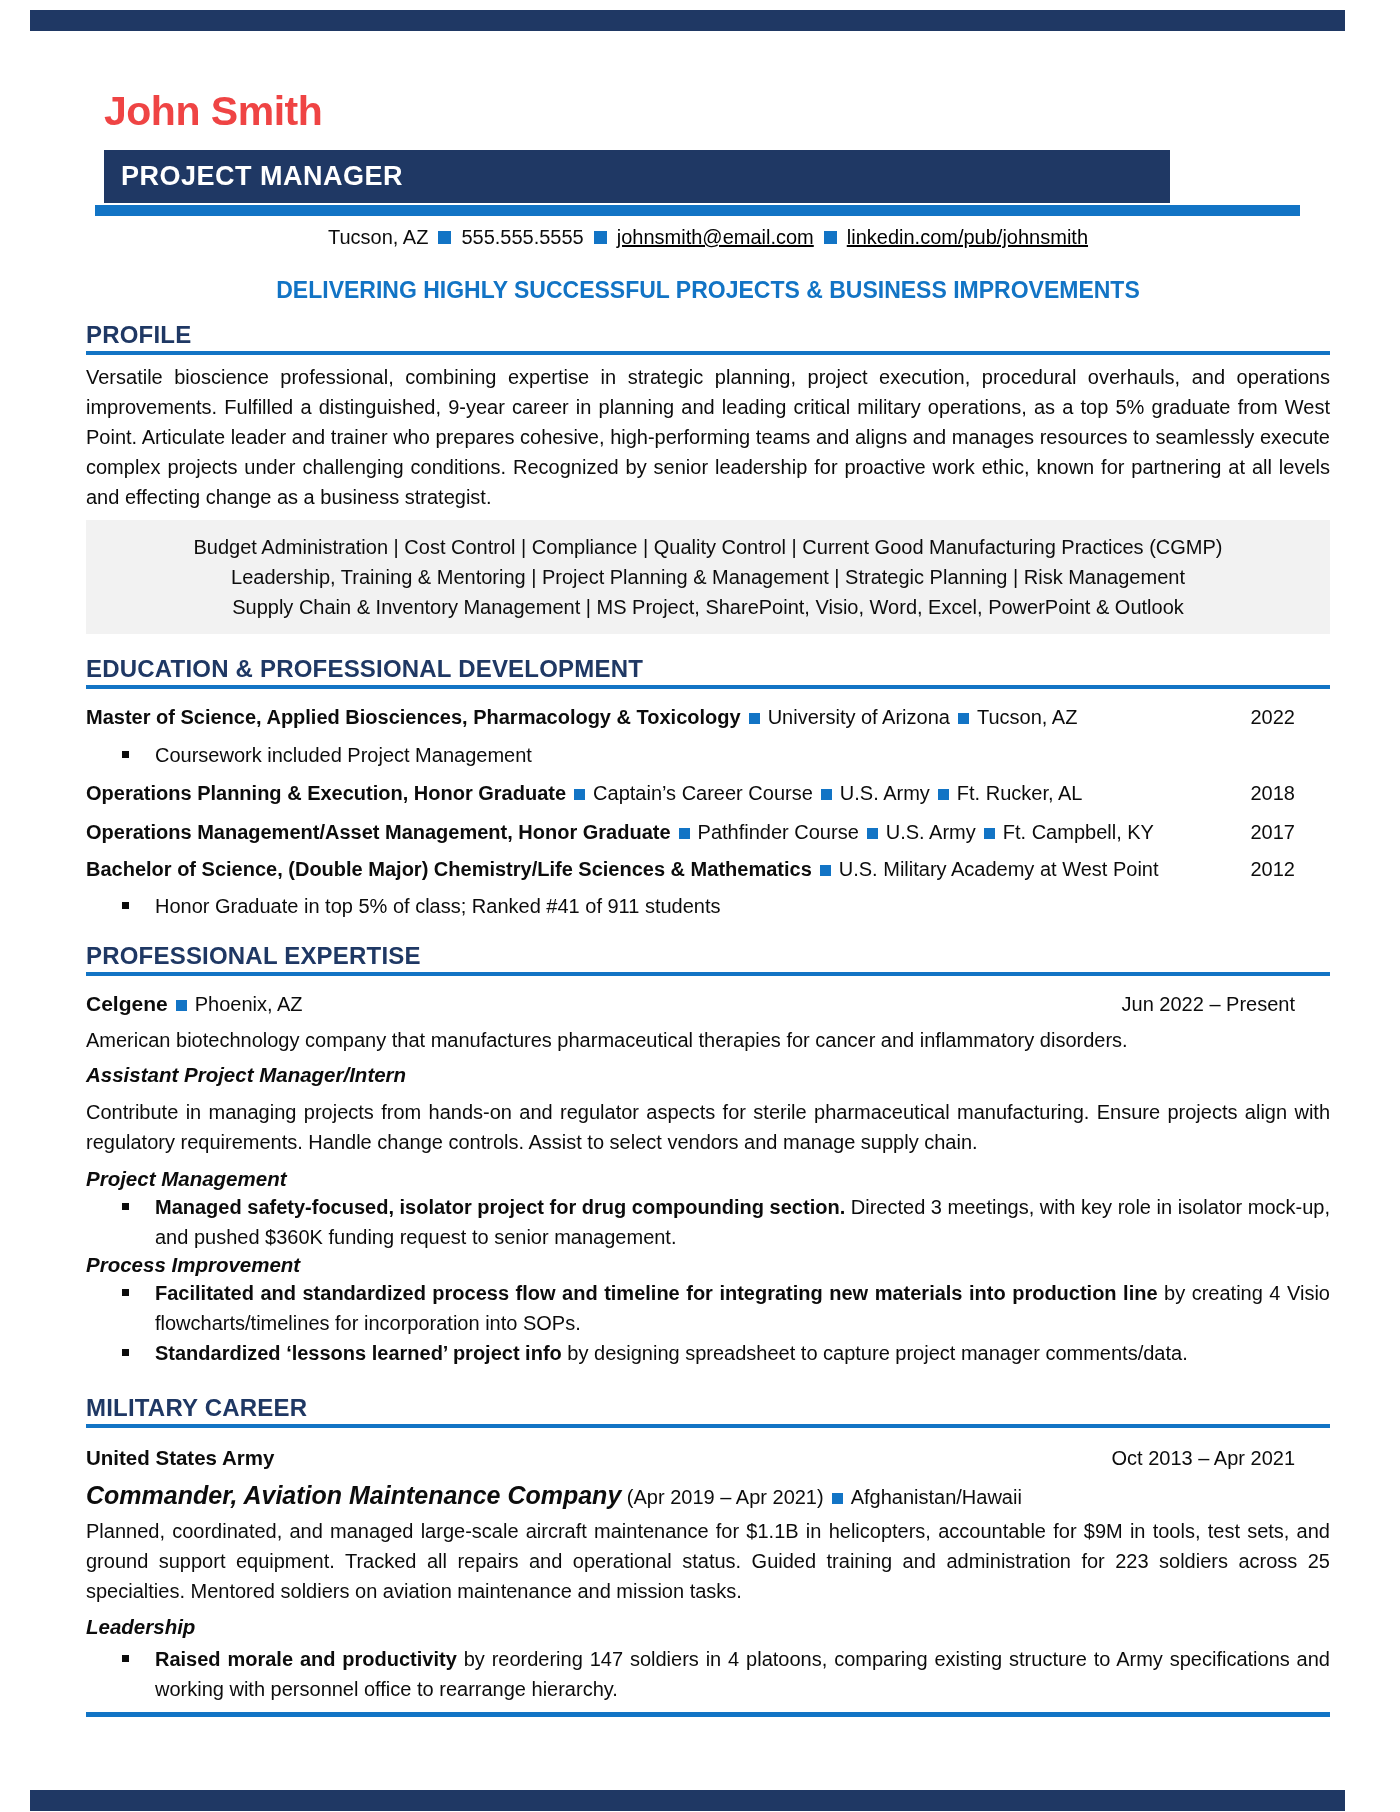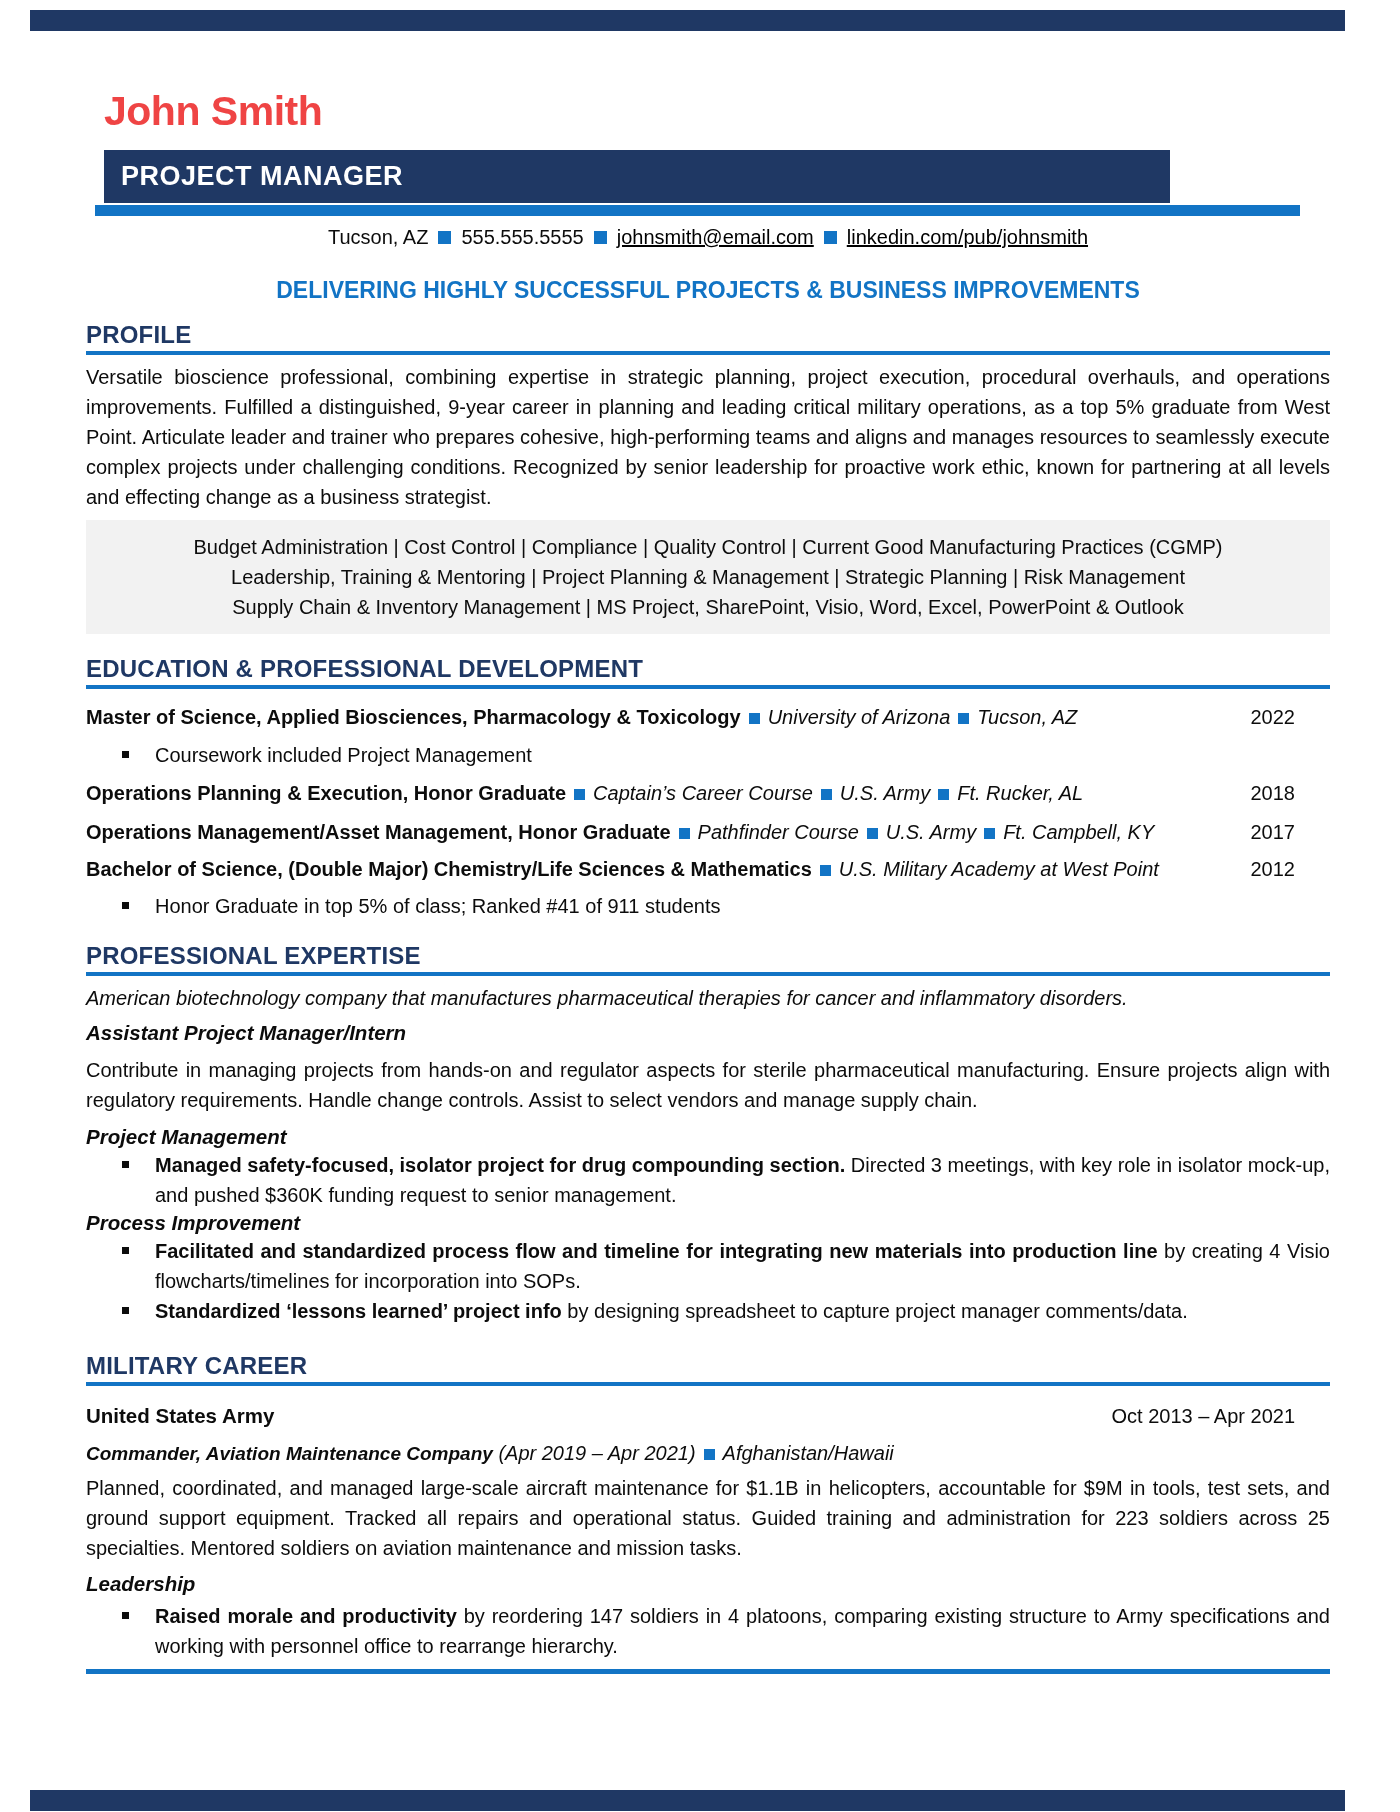--- a/index.html
+++ b/index.html
@@ -34,21 +34,21 @@
   .rule { height:4px; background:#1274C5; margin-top:2px; }
   .rule-bottom { height:5px; background:#1274C5; margin-top:8px; }
 
   .para { margin-top:7px; font-size:20px; line-height:30px; text-align:justify; }
 
   .skillsbox { margin-top:8px; background:#F2F2F2; padding:12px 10px; text-align:center; font-size:20px; line-height:30px; }
 
   .edu-row { display:flex; justify-content:space-between; align-items:baseline; font-size:20px; line-height:30px; white-space:nowrap; }
   .mt13 { margin-top:13px; } .mt9 { margin-top:9px; } .mt8 { margin-top:8px; } .mt7 { margin-top:7px; }
   .b  { font-weight:bold; }
-  .it { font-style:italic; }
+  .it { }
   .bi { font-weight:bold; font-style:italic; }
   .sq { display:inline-block; width:11px; height:11px; background:#1274C5; margin:0 8px; }
   .year { padding-right:35px; font-size:20px; }
 
   .bullet { display:flex; font-size:20px; line-height:30px; }
   .bullet .mark { flex:none; width:7px; height:7px; background:#0c0c0c; margin:11px 26px 0 36px; }
   .bullet .txt { flex:1; }
 
   .row-between { display:flex; justify-content:space-between; align-items:baseline; font-size:20px; line-height:28px; white-space:nowrap; }
   .company { font-size:21px; font-weight:bold; }
@@ -130,20 +130,26 @@
       <div class="year">2012</div>
     </div>
     <div class="bullet mt7">
       <div class="mark"></div>
       <div class="txt">Honor Graduate in top 5% of class; Ranked #41 of 911 students</div>
     </div>
 
     <div class="sec-head" style="margin-top:21px;">PROFESSIONAL EXPERTISE</div>
     <div class="rule"></div>
 
+    <div class="row-between" style="margin-top:14px;">
+      <div>
+        <span class="company">Celgene</span><span class="sq"></span><span class="it">Phoenix, AZ</span>
+      </div>
+      <div class="dates">Jun 2022 – Present</div>
+    </div>
 
     <div class="line it">American biotechnology company that manufactures pharmaceutical therapies for cancer and inflammatory disorders.</div>
     <div class="line bi" style="font-size:20.5px;">Assistant Project Manager/Intern</div>
     <div class="para" style="margin-top:9px;">Contribute in managing projects from hands-on and regulator aspects for sterile pharmaceutical manufacturing. Ensure projects align with regulatory requirements. Handle change controls. Assist to select vendors and manage supply chain.</div>
 
     <div class="label" style="margin-top:11px;">Project Management</div>
     <div class="bullet" style="margin-top:2px; text-align:justify;">
       <div class="mark"></div>
       <div class="txt"><span class="b">Managed safety-focused, isolator project for drug compounding section.</span><span> Directed 3 meetings, with key role in isolator mock-up, and pushed $360K funding request to senior management.</span></div>
     </div>
@@ -160,21 +166,21 @@
 
     <div class="sec-head" style="margin-top:26px;">MILITARY CAREER</div>
     <div class="rule"></div>
 
     <div class="row-between" style="margin-top:16px;">
       <div class="company" style="font-size:20.5px;">United States Army</div>
       <div class="dates">Oct 2013 – Apr 2021</div>
     </div>
 
     <div class="line" style="margin-top:10px;">
-      <span class="bi" style="font-size:19px;margin-top:44px;">Commander, Aviation Maintenance Company</span>
+      <span class="bi" style="font-size:25px;margin-top:44px;">Commander, Aviation Maintenance Company</span>
       <span class="it">(Apr 2019 – Apr 2021)</span><span class="sq"></span><span class="it">Afghanistan/Hawaii</span>
     </div>
 
     <div class="para" style="margin-top:6px;">Planned, coordinated, and managed large-scale aircraft maintenance for $1.1B in helicopters, accountable for $9M in tools, test sets, and ground support equipment. Tracked all repairs and operational status. Guided training and administration for 223 soldiers across 25 specialties. Mentored soldiers on aviation maintenance and mission tasks.</div>
 
     <div class="label" style="margin-top:10px;">Leadership</div>
     <div class="bullet" style="margin-top:6px; text-align:justify;">
       <div class="mark"></div>
       <div class="txt"><span class="b">Raised morale and productivity</span><span> by reordering 147 soldiers in 4 platoons, comparing existing structure to Army specifications and working with personnel office to rearrange hierarchy.</span></div>
     </div>

